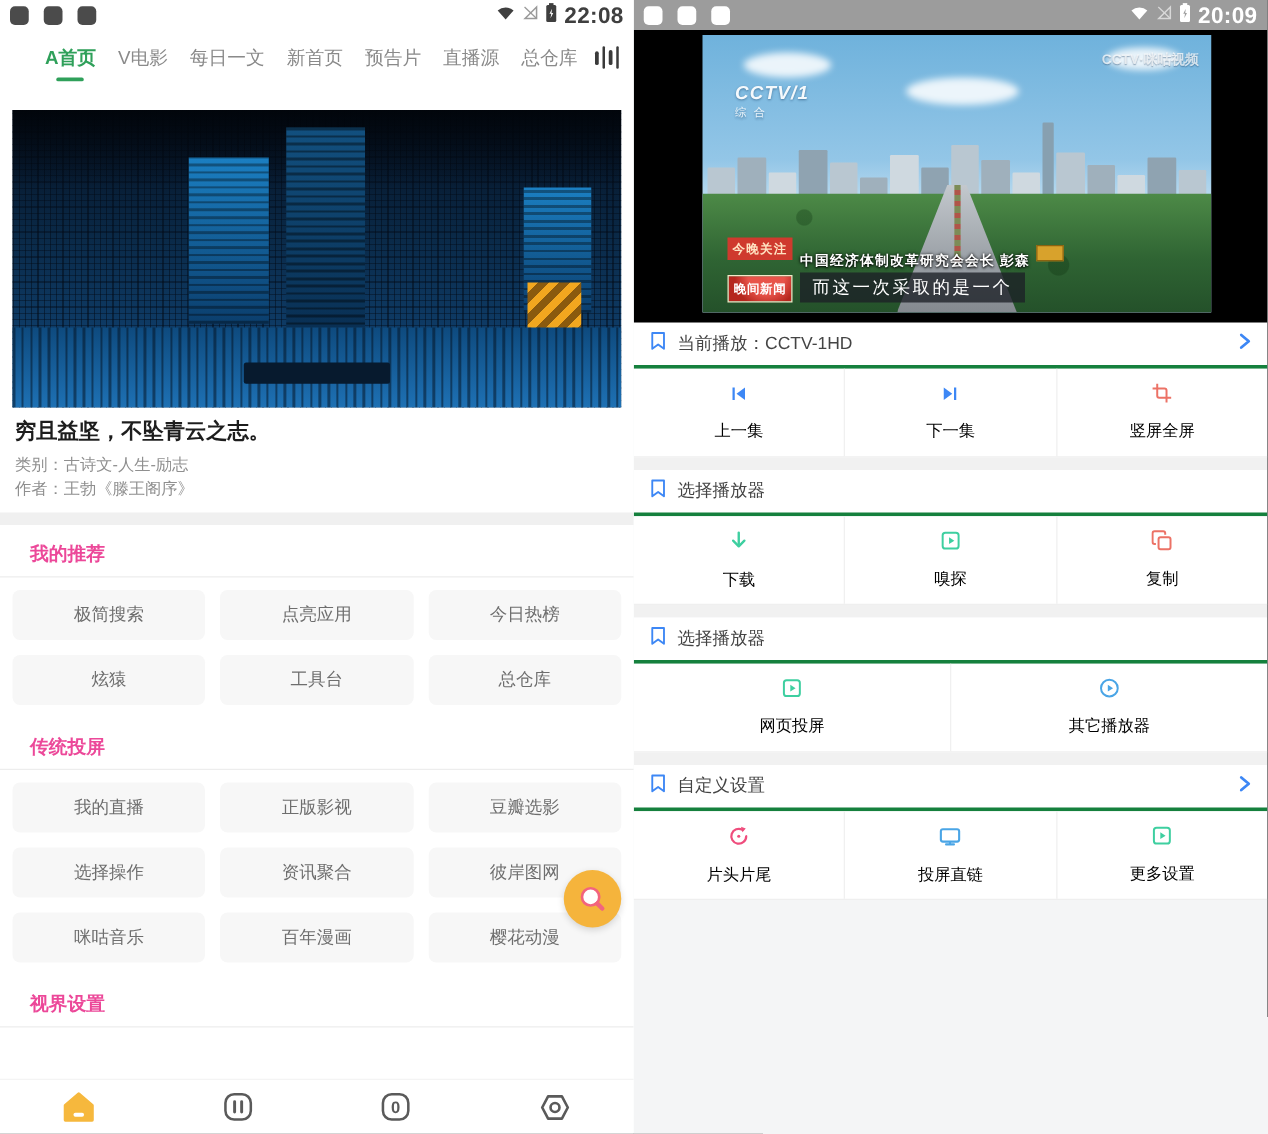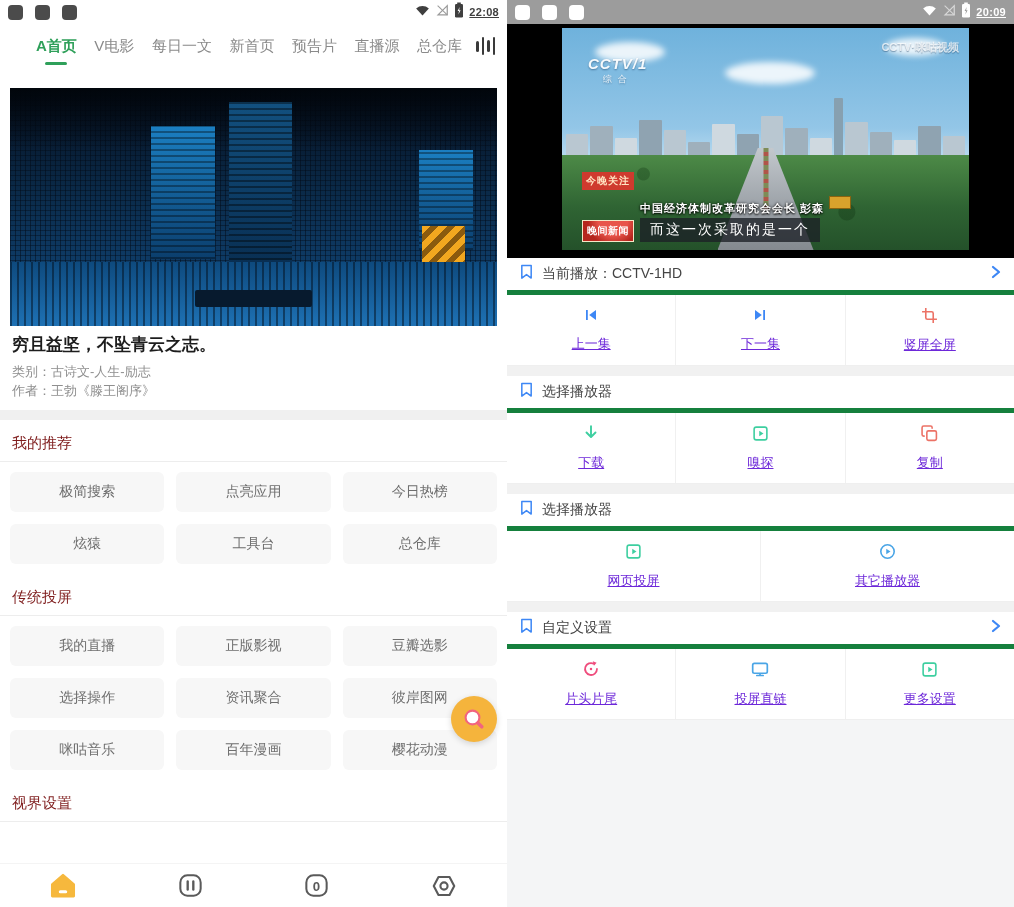--- a/index.html
+++ b/index.html
@@ -10,21 +10,21 @@
 
   
   .statusbar{height:24px;display:flex;align-items:center;justify-content:space-between;padding:0 8px;}
   .statusbar.light{background:#fff;color:#3f3f3f;}
   .statusbar.dark{background:#9c9c9c;color:#fff;}
   .sb-left{display:flex;gap:12px;align-items:center;}
   .sb-sq{width:15px;height:15px;border-radius:4px;}
   .light .sb-sq{background:#4b4b4b;}
   .dark .sb-sq{background:#fff;}
   .sb-right{display:flex;gap:5px;align-items:center;}
-  .sb-time{font-size:11px;font-weight:bold;letter-spacing:.3px;text-decoration:underline;}
+  .sb-time{font-size:18px;font-weight:bold;letter-spacing:.3px;}
 
   
   .tabbar{height:44px;display:flex;align-items:center;padding:0 12px;gap:0;justify-content:space-between;margin-left:24px;}
   .tab{font-size:15px;color:#8a8a8a;position:relative;padding:6px 0;white-space:nowrap;}
   .tab.active{color:#2fa05a;font-weight:bold;}
   .tab.active::after{content:"";position:absolute;left:50%;transform:translateX(-50%);bottom:-3px;width:22px;height:3px;border-radius:2px;background:#2fa05a;}
   .bars-icon{display:flex;align-items:center;gap:3px;height:20px;}
   .bars-icon i{display:block;width:2.5px;border-radius:2px;background:#3a3a3a;}
 
   
@@ -46,21 +46,21 @@
   .hero .floor{position:absolute;left:0;right:0;bottom:0;height:27%;background:
     repeating-linear-gradient(90deg, rgba(3,16,30,.5) 0 2px, transparent 2px 7px),
     linear-gradient(180deg,#0e4a7e,#1e71b4);}
   .hero .bench{position:absolute;left:38%;bottom:8%;width:24%;height:7%;background:#071a2e;border-radius:2px;}
 
   
   .quote{padding:8px 12px 10px;}
   .quote-title{font-size:17px;font-weight:bold;color:#1d1d1d;line-height:22px;}
   .quote-meta{margin-top:6px;font-size:13px;color:#8f8f8f;line-height:19px;}
   .band{height:10px;background:#f0f0f0;}
-  .sec-title{padding:14px 12px 8px;font-size:15px;font-weight:normal;color:#7f1d1d;border-bottom:1px solid #ededed;}
+  .sec-title{padding:14px 24px 8px;font-size:15px;font-weight:bold;color:#ec4899;border-bottom:1px solid #ededed;}
   .grid{display:grid;grid-template-columns:1fr 1fr 1fr;gap:12px;padding:10px 10px;}
   .gbtn{height:40px;border-radius:6px;background:#f7f7f7;color:#6e6e6e;font-size:14px;display:flex;align-items:center;justify-content:center;}
 
   
   .fab{position:absolute;right:10px;top:696px;width:46px;height:46px;border-radius:50%;background:#f5b43c;display:flex;align-items:center;justify-content:center;box-shadow:0 2px 6px rgba(0,0,0,.15);}
   .bottomnav{position:absolute;left:0;right:0;bottom:0;height:44px;background:#fff;border-top:1px solid #f4f4f4;display:flex;align-items:center;}
   .navitem{flex:1;display:flex;align-items:center;justify-content:center;}
 
   
   .video{position:relative;height:234px;background:#000;flex:0 0 auto;}
@@ -72,36 +72,36 @@
   .trees{position:absolute;left:0;right:0;top:127px;bottom:0;background:
     radial-gradient(circle at 20% 20%, rgba(20,60,22,.35) 0 6px, transparent 7px),
     radial-gradient(circle at 70% 60%, rgba(16,52,18,.35) 0 8px, transparent 9px),
     linear-gradient(180deg,#4d8a47 0%,#2f6433 55%,#24512a 100%);}
   .road{position:absolute;top:120px;bottom:0;left:50%;transform:translateX(-50%);width:96px;
     clip-path:polygon(42% 0,58% 0,100% 100%,0 100%);
     background:linear-gradient(180deg,#c3c8cd 0%,#9aa0a6 60%,#84898f 100%);}
   .median{position:absolute;top:120px;bottom:40px;left:50%;transform:translateX(-50%);width:5px;
     background:repeating-linear-gradient(0deg,#b05548 0 4px,#7d8c57 4px 9px);}
   .sign{position:absolute;right:118px;top:168px;width:22px;height:13px;background:#d8a22c;border:1px solid #8a6310;}
-  .ch-logo{position:absolute;left:26px;top:27px;color:#fff;font-weight:bold;font-style:italic;font-size:15px;letter-spacing:1px;text-shadow:0 1px 2px rgba(0,40,80,.5);opacity:.92;text-align:center;}
+  .ch-logo{position:absolute;left:26px;top:38px;color:#fff;font-weight:bold;font-style:italic;font-size:15px;letter-spacing:1px;text-shadow:0 1px 2px rgba(0,40,80,.5);opacity:.92;}
   .ch-sub{font-style:normal;font-weight:normal;font-size:9px;letter-spacing:6px;display:block;margin-top:1px;opacity:.9;}
   .wm{position:absolute;right:10px;top:12px;color:rgba(255,255,255,.75);font-size:11px;font-weight:bold;text-shadow:0 1px 1px rgba(0,40,80,.4);}
   .newsbox{position:absolute;left:20px;bottom:8px;width:52px;}
   .news-tag{background:#cf3a2e;color:#ffe3c2;font-size:10px;font-weight:bold;text-align:center;padding:2px 2px;letter-spacing:1px;}
-  .news-prog{margin-top:30px;background:radial-gradient(circle at 60% 0%,#e8544a 0 40%,#b5261d 70%);color:#fff;font-size:10px;font-weight:bold;text-align:center;padding:3px 1px;border:1px solid #f3e8c8;letter-spacing:.5px;}
+  .news-prog{margin-top:12px;background:radial-gradient(circle at 60% 0%,#e8544a 0 40%,#b5261d 70%);color:#fff;font-size:10px;font-weight:bold;text-align:center;padding:3px 1px;border:1px solid #f3e8c8;letter-spacing:.5px;}
   .speaker{position:absolute;left:78px;bottom:34px;color:#fff;font-size:11px;font-weight:bold;letter-spacing:1px;text-shadow:0 1px 2px #000,0 0 3px rgba(0,0,0,.8);white-space:nowrap;}
   .caption{position:absolute;left:78px;bottom:8px;background:rgba(28,32,38,.78);color:#fff;font-size:14px;letter-spacing:2px;padding:3px 10px;white-space:nowrap;}
 
   
-  .rowhead{background:#fff;height:37px;display:flex;align-items:center;padding:0 12px;gap:8px;border-bottom:5px solid #15803d;flex:0 0 auto;}
+  .rowhead{background:#fff;height:37px;display:flex;align-items:center;padding:0 12px;gap:8px;border-bottom:3px solid #15803d;flex:0 0 auto;}
   .rowhead .lbl{font-size:14px;color:#444;flex:1;}
   .triple{background:#fff;display:flex;border-bottom:1px solid #efefef;flex:0 0 auto;}
   .cell{flex:1;height:70px;display:flex;flex-direction:column;align-items:center;justify-content:center;gap:8px;border-right:1px solid #f0f0f0;}
   .cell:last-child{border-right:none;}
-  .cell .clbl{font-size:13px;color:#6d28d9;text-decoration:underline;}
+  .cell .clbl{font-size:13px;color:#000000;}
   .gap{height:10px;background:#f1f1f1;flex:0 0 auto;}
   .filler{flex:1;background:#f4f5f6;}
 </style>
 </head>
 <body>
 
 <div class="app">
 
   <div class="phone left">
     <div class="statusbar light">

